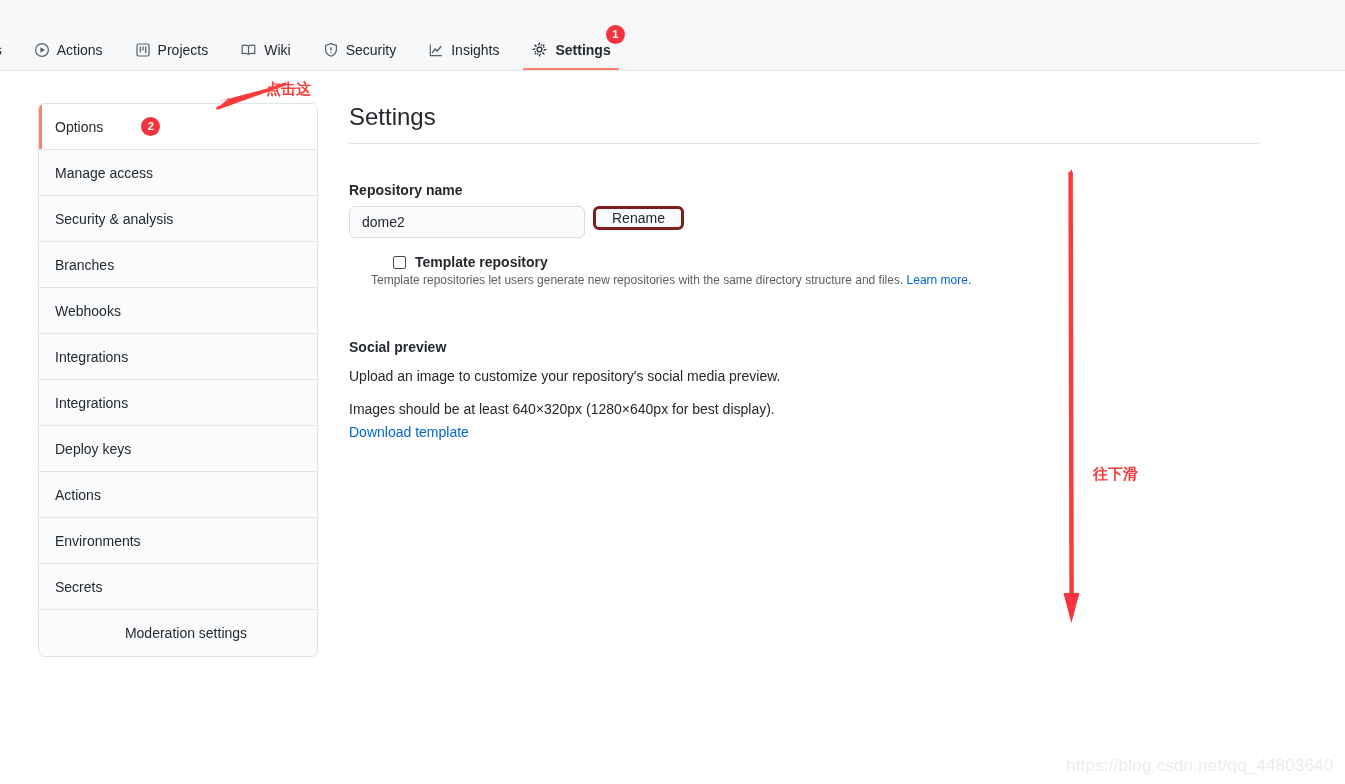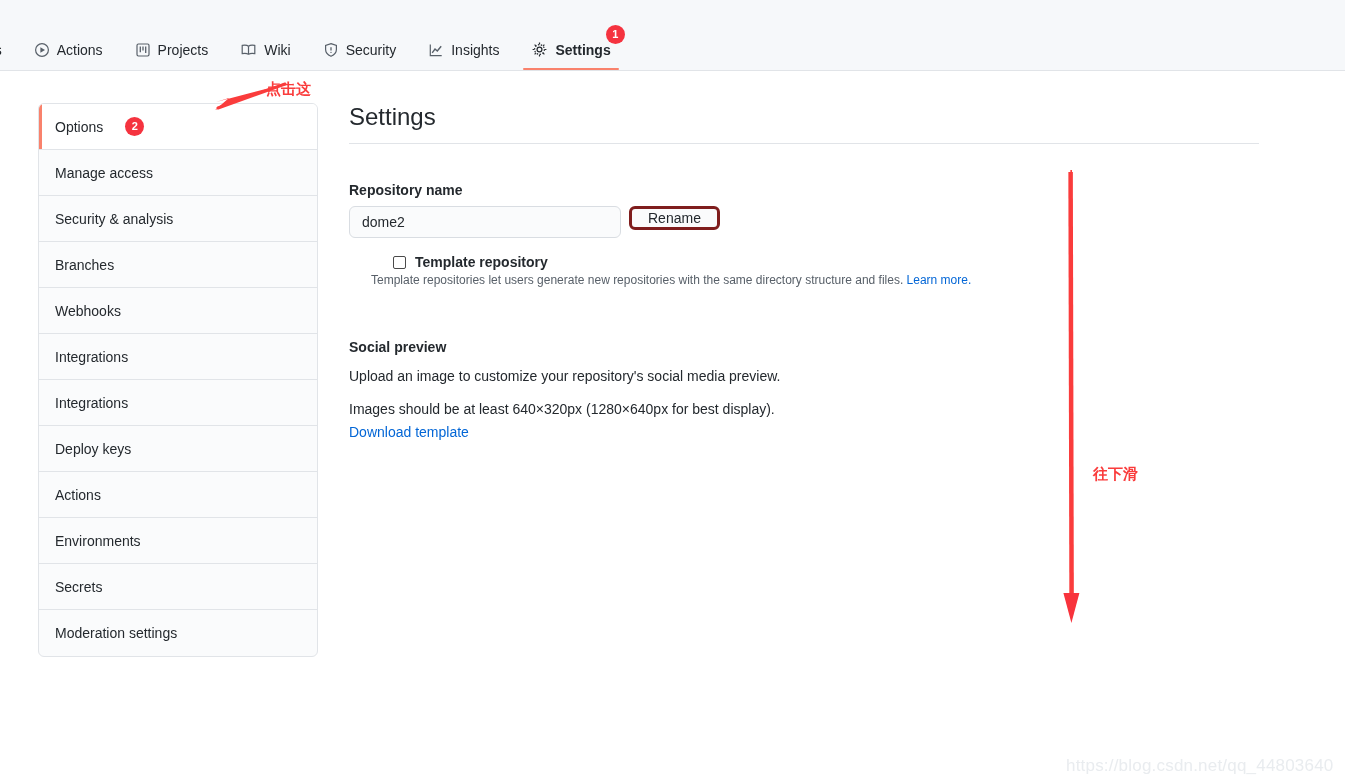--- a/index.html
+++ b/index.html
@@ -78,22 +78,23 @@
   }
   .side-item {
     position: relative;
     height: 46px;
     display: flex; align-items: center;
     padding-left: 16px;
     font-size: 14px;
     color: #24292e;
     border-bottom: 1px solid #e1e4e8;
     cursor: pointer;
-  }
-  .side-item:last-child { border-bottom: none; }
+    gap: 16px;
+  }
+  .side-item:last-child { border-bottom: none; justify-content: center; }
   .side-item.active {
     background: #ffffff;
     font-weight: 400;
   }
   .side-item.active::before {
     content: "";
     position: absolute; left: 0; top: 0; bottom: 0;
     width: 3px; background: #f9826c;
   }
   .side-badge {
@@ -114,21 +115,21 @@
     margin: 0; padding-bottom: 12px;
     border-bottom: 1px solid #e1e4e8;
     width: 910px;
   }
   .field-label {
     margin-top: 38px;
     font-size: 14px; font-weight: 600; color: #24292e;
   }
   .name-row { display: flex; gap: 8px; margin-top: 8px; }
   .text-input {
-    width: 272px; height: 32px;
+    width: 236px; height: 32px;
     padding: 5px 12px;
     font-size: 14px;
     font-family: "Liberation Sans", sans-serif;
     color: #24292e;
     background: #fafbfc;
     border: 1px solid #d9dde2;
     border-radius: 6px;
     outline: none;
   }
   .btn {

